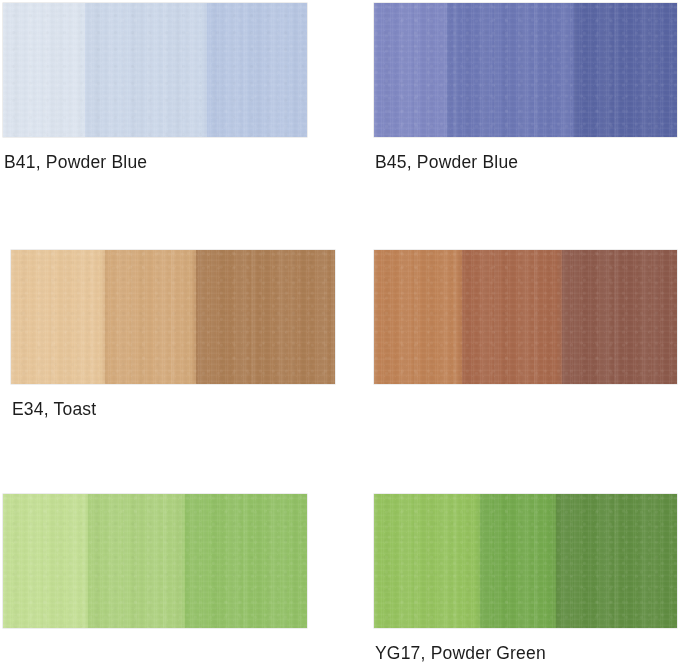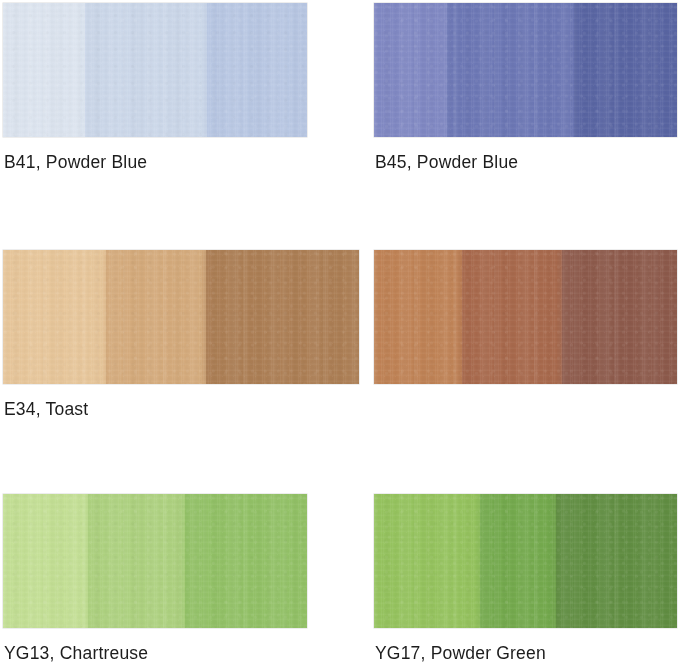--- a/index.html
+++ b/index.html
@@ -129,21 +129,21 @@
         <div class="bands">
           <div class="band" style="width: 24%; background: rgb(129, 137, 196);"></div>
           <div class="band" style="width: 42%; background: rgb(109, 120, 182);"></div>
           <div class="band" style="width: 34%; background: rgb(90, 102, 164);"></div>
         </div>
         <div class="streaks"></div>
         <div class="grain"></div>
       </div>
       <div class="swatch-label">B45, Powder Blue</div>
     </div>
-    <div class="swatch-cell" style="left: 3px; top: 250px; width: 356px; height: 180px;">
+    <div class="swatch-cell" style="left: 11px; top: 250px; width: 324px; height: 180px;">
       <div class="swatch-chip">
         <div class="bands">
           <div class="band" style="width: 29%; background: rgb(232, 199, 155);"></div>
           <div class="band" style="width: 28%; background: rgb(213, 171, 124);"></div>
           <div class="band" style="width: 43%; background: rgb(173, 127, 85);"></div>
         </div>
         <div class="streaks"></div>
         <div class="grain"></div>
       </div>
       <div class="swatch-label">E34, Toast</div>
@@ -162,21 +162,20 @@
     <div class="swatch-cell" style="left: 3px; top: 494px; width: 304px; height: 180px;">
       <div class="swatch-chip">
         <div class="bands">
           <div class="band" style="width: 28%; background: rgb(196, 224, 149);"></div>
           <div class="band" style="width: 32%; background: rgb(174, 210, 128);"></div>
           <div class="band" style="width: 40%; background: rgb(147, 194, 103);"></div>
         </div>
         <div class="streaks"></div>
         <div class="grain"></div>
       </div>
-      <div class="swatch-label">YG13, Chartreuse</div>
     </div>
     <div class="swatch-cell" style="left: 374px; top: 494px; width: 303px; height: 180px;">
       <div class="swatch-chip">
         <div class="bands">
           <div class="band" style="width: 35%; background: rgb(150, 196, 95);"></div>
           <div class="band" style="width: 25%; background: rgb(117, 171, 78);"></div>
           <div class="band" style="width: 40%; background: rgb(98, 143, 67);"></div>
         </div>
         <div class="streaks"></div>
         <div class="grain"></div>

